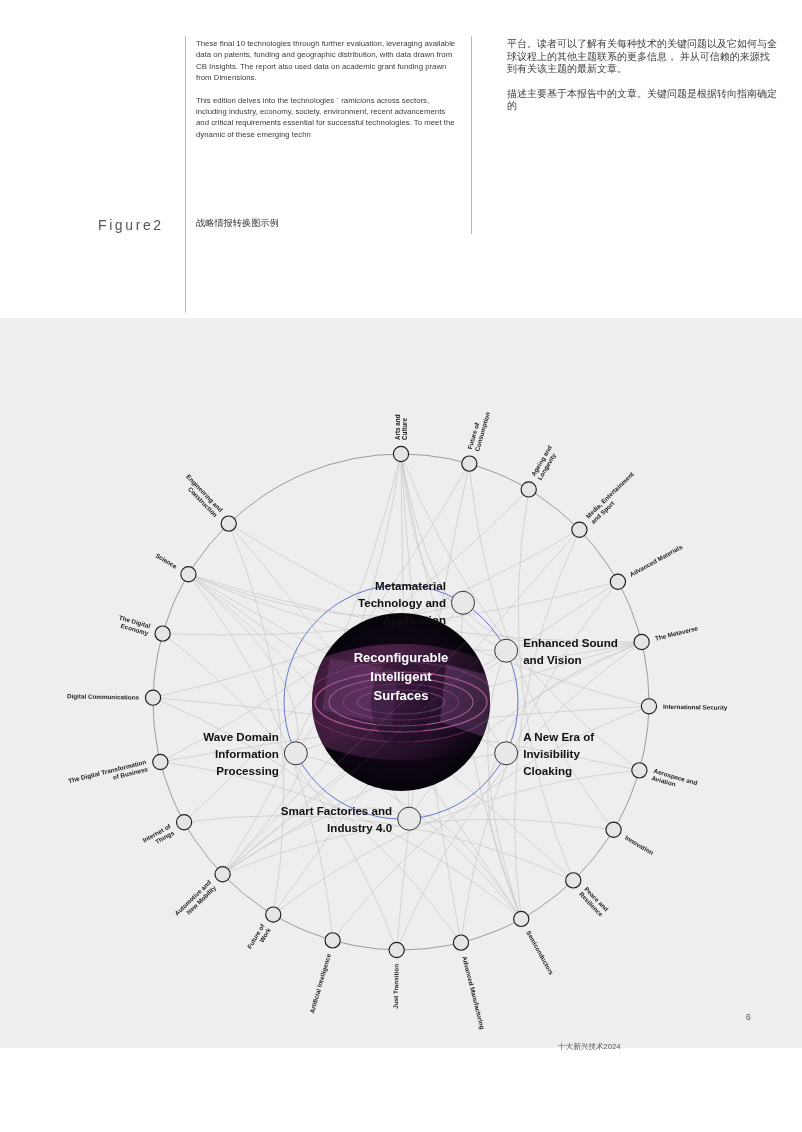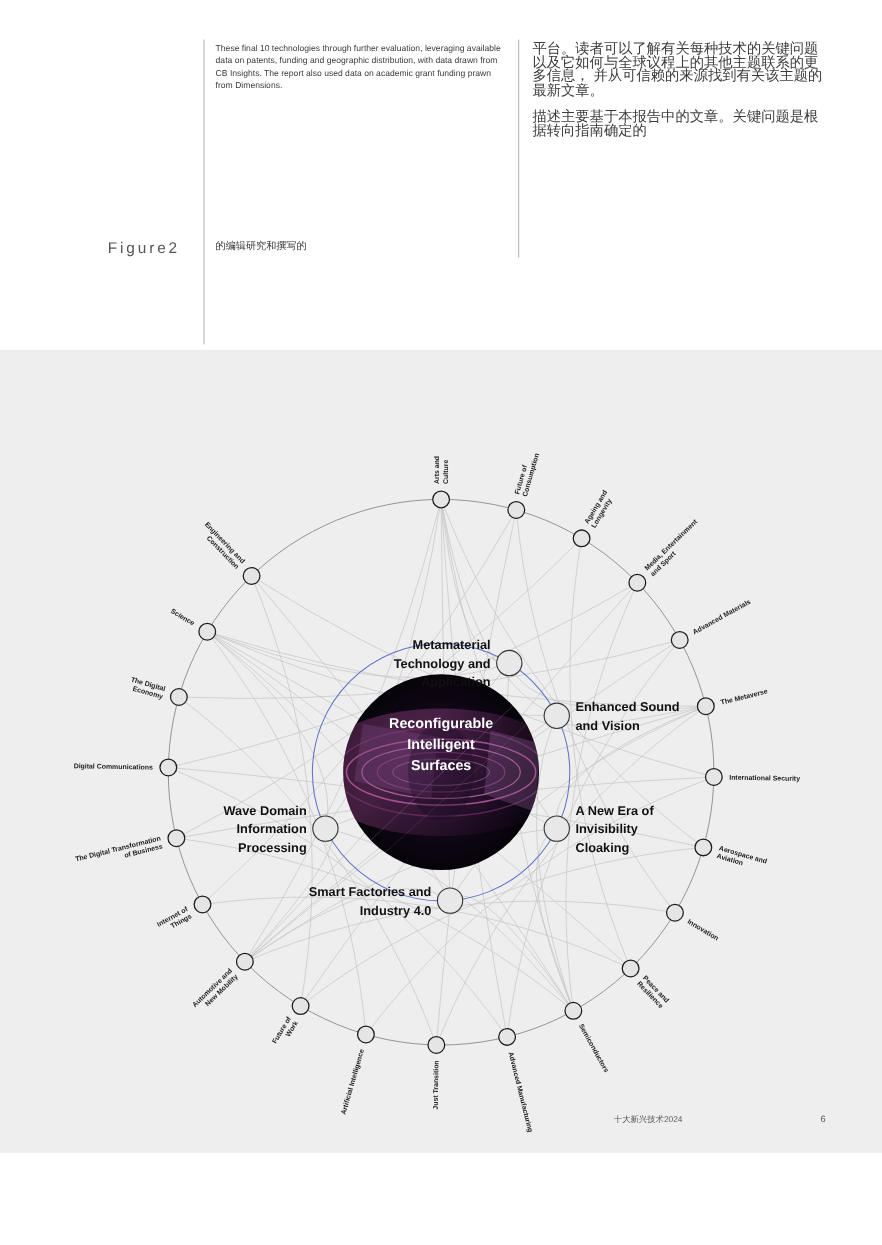--- a/index.html
+++ b/index.html
@@ -6,32 +6,32 @@
   body{width:802px;height:1132px;background:#ffffff;
        font-family:"Liberation Sans",sans-serif;overflow:hidden;}
   .page{position:relative;width:720px;height:1132px;}
 
   
   .top{position:relative;height:318px;background:#fff;}
   .vrule{position:absolute;top:36px;left:185px;width:1px;height:277px;background:#b9b9b9;}
   .vrule2{position:absolute;top:36px;left:471px;width:1px;height:198px;background:#b9b9b9;}
   .col-en{position:absolute;left:196px;top:38px;width:262px;
           font-size:7.8px;line-height:11.4px;color:#3b3b3b;}
-  .col-zh{position:absolute;left:484px;top:38px;width:272px;
-          font-size:13px;line-height:12.6px;color:#3b3b3b;}
+  .col-zh{position:absolute;left:507px;top:38px;width:272px;
+          font-size:10px;line-height:12.6px;color:#3b3b3b;}
   .col-en p{margin:0 0 11px 0;}
   .col-zh p{margin:0 0 12px 0;}
 
   .figlabel{position:absolute;left:98px;top:217px;font-size:14px;color:#555;
             letter-spacing:2.6px;}
   .figcap{position:absolute;left:196px;top:217px;font-size:9.2px;color:#333;}
 
   
   .panel{position:absolute;top:318px;left:0;width:802px;height:730px;background:#eeeeee;}
-  .footer-title{position:absolute;left:558px;top:1013px;font-size:7.6px;color:#555;text-align:right;}
+  .footer-title{position:absolute;left:558px;top:1042px;font-size:7.6px;color:#555;text-align:right;}
   .footer-page{position:absolute;left:746px;top:1012px;font-size:8.4px;color:#555;}
 
   svg{position:absolute;top:0;left:0;}
   .ring{fill:none;stroke:#8d8d8d;stroke-width:.85;}
   .inner-ring{fill:none;stroke:#5f72c8;stroke-width:.95;}
   .link{fill:none;stroke:#c3c3c3;stroke-width:.62;}
   .node{fill:#e5e5e5;stroke:#1d1d1d;stroke-width:1.15;}
   .node-in{fill:#e8e8e8;stroke:#333;stroke-width:1.0;}
   .outlabel{font-family:"Liberation Sans",sans-serif;font-size:6.3px;
             font-weight:bold;fill:#1a1a1a;}
@@ -44,29 +44,30 @@
 <body>
 
 <div class="page">
 
   <div class="top">
     <div class="vrule"></div>
     <div class="vrule2"></div>
 
     <div class="col-en">
       <p>These final 10 technologies through further evaluation, leveraging available data on patents, funding and geographic distribution, with data drawn from CB Insights. The report also used data on academic grant funding prawn from Dimensions.</p>
+      <p>This edition delves into the technologies ´ ramicions across sectors, including industry, economy, society, environment, recent advancements and critical requirements essential for successful technologies. To meet the dynamic of these emerging techn</p>
     </div>
 
     <div class="col-zh">
       <p>平台。读者可以了解有关每种技术的关键问题以及它如何与全球议程上的其他主题联系的更多信息， 并从可信赖的来源找到有关该主题的最新文章。</p>
       <p>描述主要基于本报告中的文章。关键问题是根据转向指南确定的</p>
     </div>
 
     <div class="figlabel">Figure2</div>
-    <div class="figcap">的编辑研究和撰写的</div>
+    <div class="figcap">战略情报转换图示例</div>
   </div>
 
   <div class="panel">
     <svg id="diagram" width="802" height="730" viewBox="0 0 802 730">
       <defs>
         <radialGradient id="coreGlow" cx="50%" cy="50%" r="50%">
           <stop offset="0%" stop-color="#2a1030"></stop>
           <stop offset="38%" stop-color="#170a1e"></stop>
           <stop offset="100%" stop-color="#060309"></stop>
         </radialGradient>

